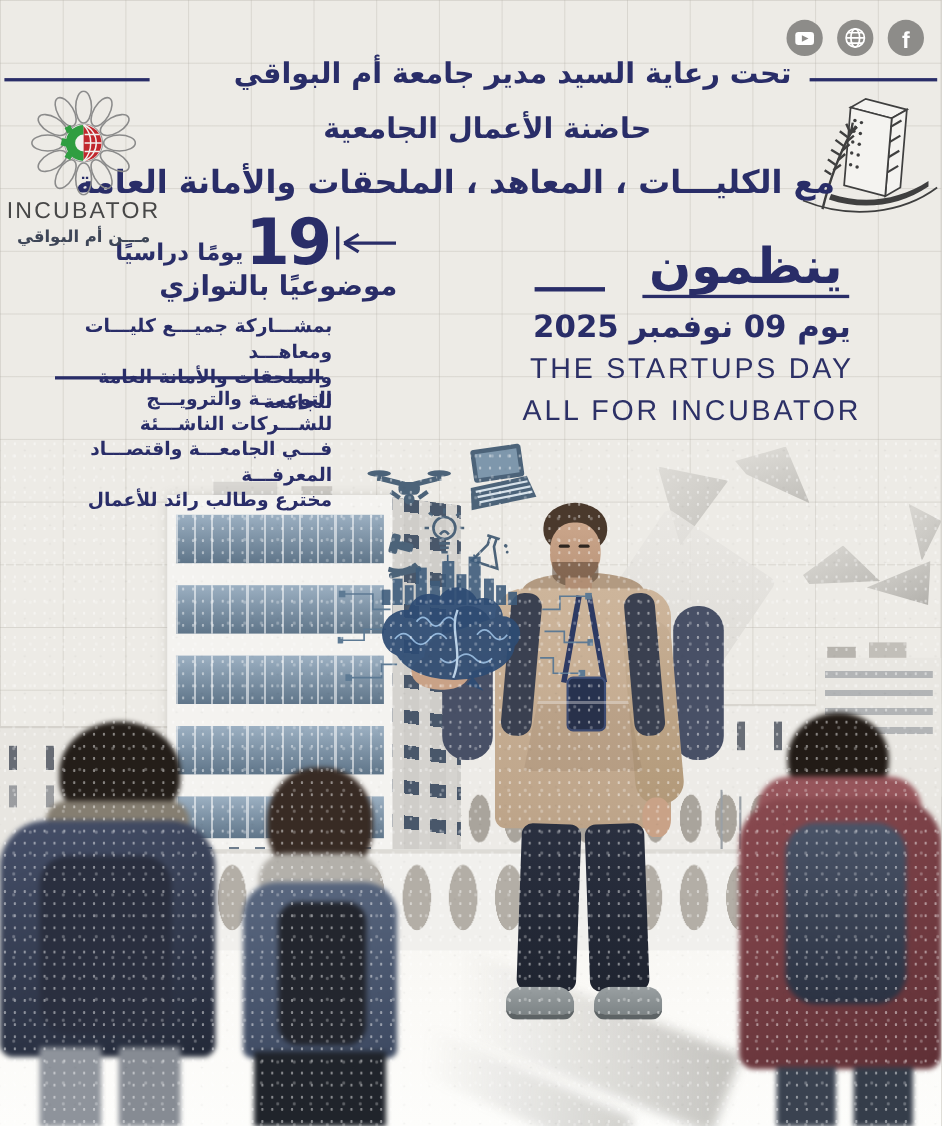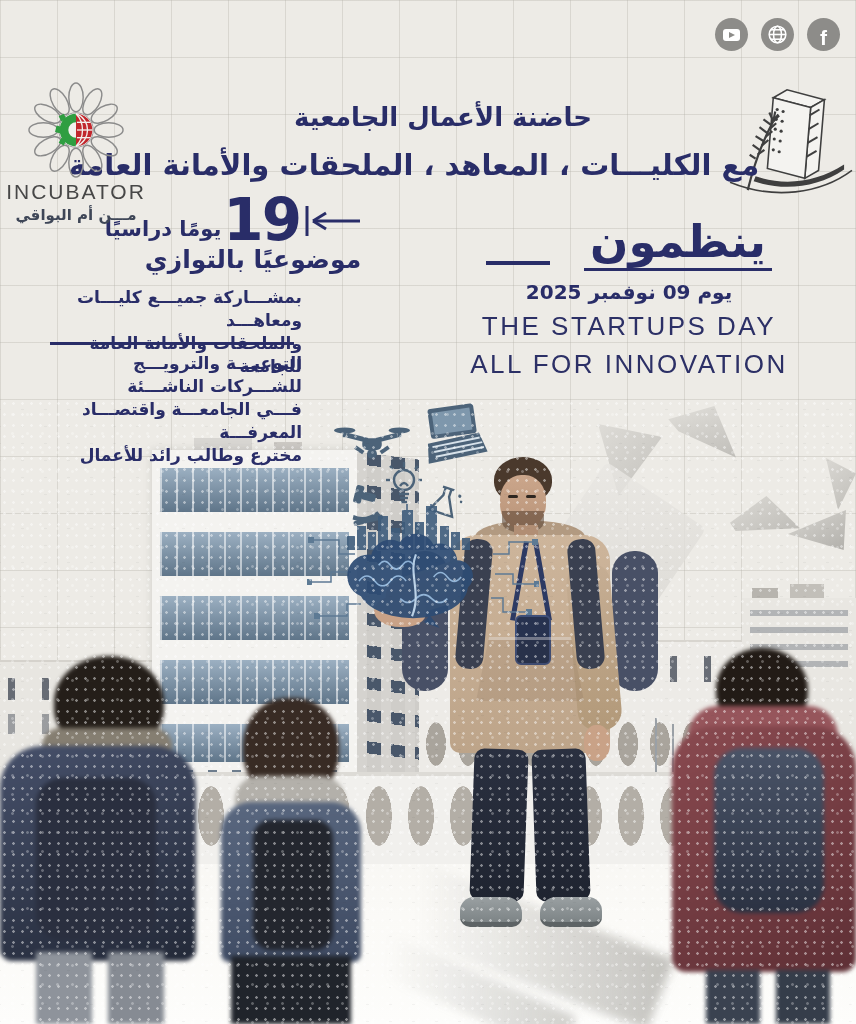--- a/index.html
+++ b/index.html
@@ -43,21 +43,21 @@
   
   .para{position:absolute;left:48px;width:254px;direction:rtl;color:#292d68;font-weight:bold;font-size:17px;z-index:55;}
   .p1{top:286px;line-height:23px;}
   .p2{top:352px;line-height:23px;}
   .pdiv{position:absolute;left:50px;top:342px;width:244px;height:2.5px;background:#292d68;z-index:55;}
   
   .event{position:absolute;left:455px;top:216px;width:348px;text-align:center;color:#292d68;z-index:55;}
   .org-row{display:flex;direction:rtl;align-items:flex-end;justify-content:center;gap:34px;}
   .org-word{font-size:45px;font-weight:bold;border-bottom:3.5px solid #292d68;padding:0 6px 0px 6px;line-height:1.15;}
   .org-dash{width:64px;height:3.5px;background:#292d68;margin-bottom:6px;}
-  .ev-date{font-size:20px;font-weight:bold;direction:rtl;margin-top:9px;letter-spacing:1px;}
+  .ev-date{font-size:28px;font-weight:bold;direction:rtl;margin-top:9px;letter-spacing:1px;}
   .ev-en{font-family:"Liberation Sans",sans-serif;font-size:26px;letter-spacing:2.5px;margin-top:7px;color:#2c3066;}
   
   .scene{position:absolute;left:0;top:398px;width:856px;height:626px;overflow:hidden;}
   .scene .abs{position:absolute;}
   
   .shard{position:absolute;z-index:8;}
   
   .ground{left:0;top:360px;width:856px;height:266px;z-index:10;
     background:linear-gradient(180deg, rgba(242,241,237,0) 0%, #f6f5f1 18%, #fbfaf7 60%, #fdfdfb 100%);}
   .bldg{background:#e8e6e1;z-index:12;}
@@ -125,20 +125,25 @@
         <line x1="2.5" y1="12" x2="21.5" y2="12"></line>
           <line x1="4" y1="6.6" x2="20" y2="6.6"></line>
           <line x1="4" y1="17.4" x2="20" y2="17.4"></line>
       </svg>
     </div>
     <div class="sicon fb">
         <span>f</span>
       </div>
   </div>
 
+  <div class="t1">
+    <span class="dash d1"></span>
+    <span class="t1-text">تحت رعاية السيد مدير جامعة أم البواقي</span>
+    <span class="dash d2"></span>
+  </div>
   <div class="t2">حاضنة الأعمال الجامعية</div>
   <div class="t3">مع الكليـــات ، المعاهد ، الملحقات والأمانة العامة</div>
 
   <div class="logo">
     <svg width="96" height="96" viewBox="0 0 100 100">
       <defs>
           <ellipse id="petal" cx="50" cy="16" rx="7.5" ry="15"></ellipse>
         </defs>
       <g stroke="#8b8b8b" fill="none" stroke-width="1.5">
         <use href="#petal"></use>
@@ -232,21 +237,21 @@
     <div>مخترع وطالب رائد للأعمال</div>
   </div>
 
   <div class="event">
     <div class="org-row">
       <span class="org-word">ينظمون</span>
       <span class="org-dash"></span>
     </div>
     <div class="ev-date">يوم 09 نوفمبر 2025</div>
     <div class="ev-en">THE STARTUPS DAY</div>
-    <div class="ev-en">ALL FOR INNOVATION</div>
+    <div class="ev-en">ALL FOR INCUBATOR</div>
   </div>
 
   <div class="scene">
 
     <div class="shard" style="left:598px;top:26px;width:64px;height:72px;background:linear-gradient(135deg,#dedcd7,#c3c1bc);clip-path:polygon(0 0,100% 18%,32% 100%);"></div>
     <div class="shard" style="left:664px;top:8px;width:72px;height:60px;background:linear-gradient(160deg,#e2e0db,#bcbab5);clip-path:polygon(6% 22%,70% 0,100% 86%,20% 42%);"></div>
     <div class="shard" style="left:730px;top:98px;width:70px;height:46px;background:linear-gradient(150deg,#dcdad5,#bab8b3);clip-path:polygon(0 58%,52% 0,100% 70%,8% 76%);"></div>
     <div class="shard" style="left:788px;top:112px;width:58px;height:40px;background:linear-gradient(150deg,#d8d6d1,#b2b0ab);clip-path:polygon(0 60%,100% 0,96% 100%);"></div>
     <div class="shard" style="left:560px;top:86px;width:120px;height:130px;background:linear-gradient(140deg,#e9e7e3,#d9d7d2);transform:rotate(34deg);border-radius:6px;opacity:.8;"></div>
     <div class="shard" style="left:826px;top:60px;width:30px;height:52px;background:linear-gradient(140deg,#dad8d3,#bfbdb8);clip-path:polygon(0 0,100% 30%,40% 100%);"></div>

